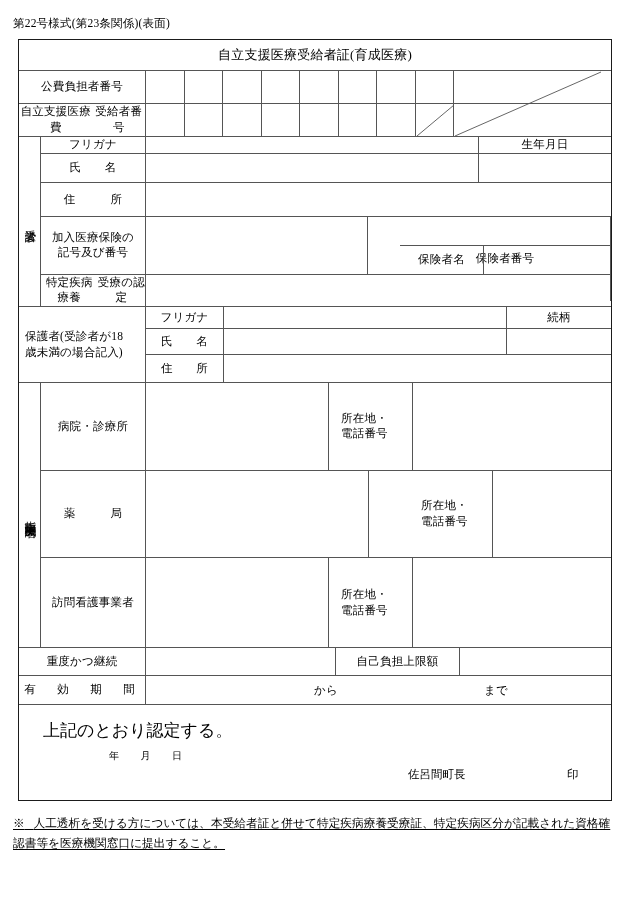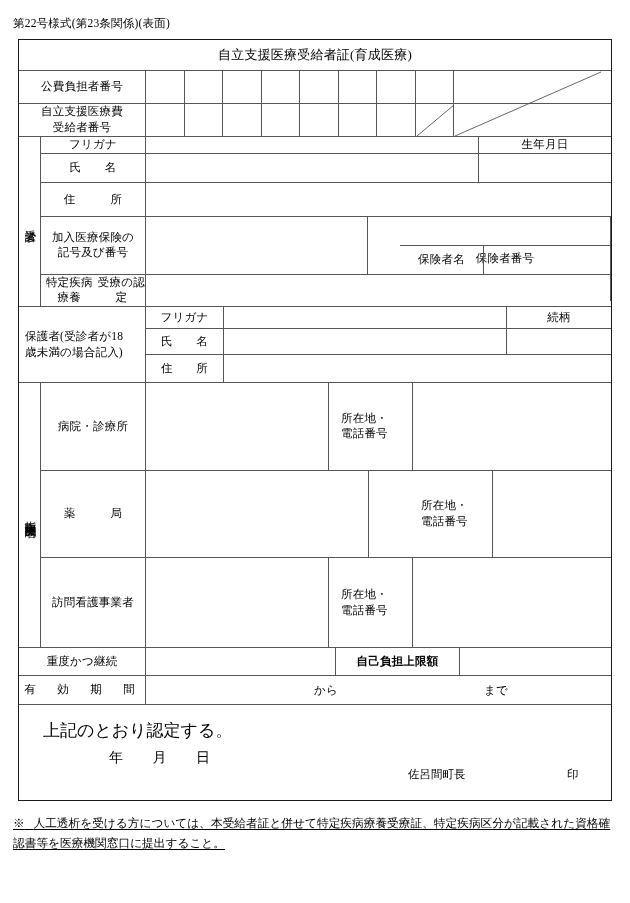--- a/index.html
+++ b/index.html
@@ -88,21 +88,21 @@
   .grd-sub   { width: 78px;  flex: 0 0 78px; }
 
   
   .inst-sub { width: 105px; flex: 0 0 105px; }
   .inst-mid { width: 183px; flex: 0 0 183px; }
   .inst-lt  { width: 84px;  flex: 0 0 84px; }
 
   
   .cert { position: relative; flex: 1 1 auto; }
   .cert .line1 { position: absolute; left: 24px; top: 14px; font-size: 17px; }
-  .cert .line2 { position: absolute; left: 90px; top: 44px; font-size: 14px; letter-spacing: 0.5px; }
+  .cert .line2 { position: absolute; left: 90px; top: 44px; font-size: 10px; letter-spacing: 0.5px; }
   .cert .mayor { position: absolute; left: 389px; top: 62px; font-size: 11.5px; }
   .cert .seal  { position: absolute; left: 548px; top: 62px; font-size: 11.5px; }
 
   
   .note {
     position: absolute;
     left: 13px;
     top: 814px;
     width: 608px;
     font-size: 11.7px;
@@ -132,21 +132,21 @@
       <div class="cell box"></div>
       <div class="cell box"></div>
       <div class="cell box"></div>
       <div class="cell box"></div>
       <div class="cell box"></div>
     </div>
     <div class="cell numtail"></div>
   </div>
 
   <div class="row numrow bb">
-    <div class="cell ctr lbl br numlabel" style="flex-direction:column;">
+    <div class="cell ctr lbl br numlabel" style="">
       <span>自立支援医療費</span>
       <span>受給者番号</span>
     </div>
     <div class="numgrid">
       <div class="cell box"></div>
       <div class="cell box"></div>
       <div class="cell box"></div>
       <div class="cell box"></div>
       <div class="cell box"></div>
       <div class="cell box"></div>
@@ -270,21 +270,21 @@
         </div>
         <div class="cell" style="flex:1 1 auto;"></div>
       </div>
 
     </div>
   </div>
 
   <div class="row bb" style="height:28px;">
     <div class="cell ctr lbl br" style="flex:0 0 127px;">重度かつ継続</div>
     <div class="cell br" style="flex:0 0 190px;"></div>
-    <div class="cell ctr lbl br" style="flex:0 0 124px;font-weight:bold;">自己負担上限額</div>
+    <div class="cell ctr lbl br" style="flex:0 0 124px;">自己負担上限額</div>
     <div class="cell" style="flex:1 1 auto;"></div>
   </div>
 
   <div class="row bb" style="height:29px;">
     <div class="cell ctr lbl br spread" style="flex:0 0 127px;">有　効　期　間</div>
     <div class="cell" style="flex:1 1 auto;position:relative;">
       <span class="lbl" style="position:absolute;left:168px;top:7px;">から</span>
       <span class="lbl" style="position:absolute;left:338px;top:7px;">まで</span>
     </div>
   </div>

